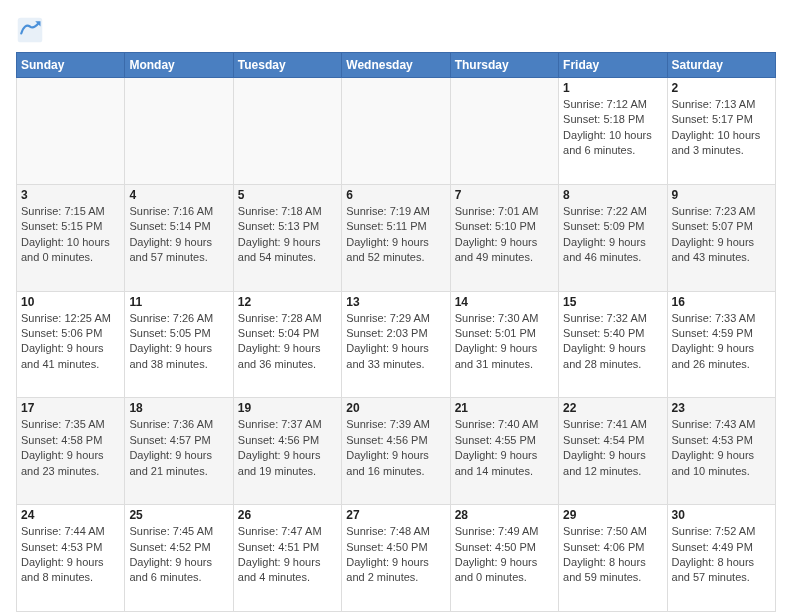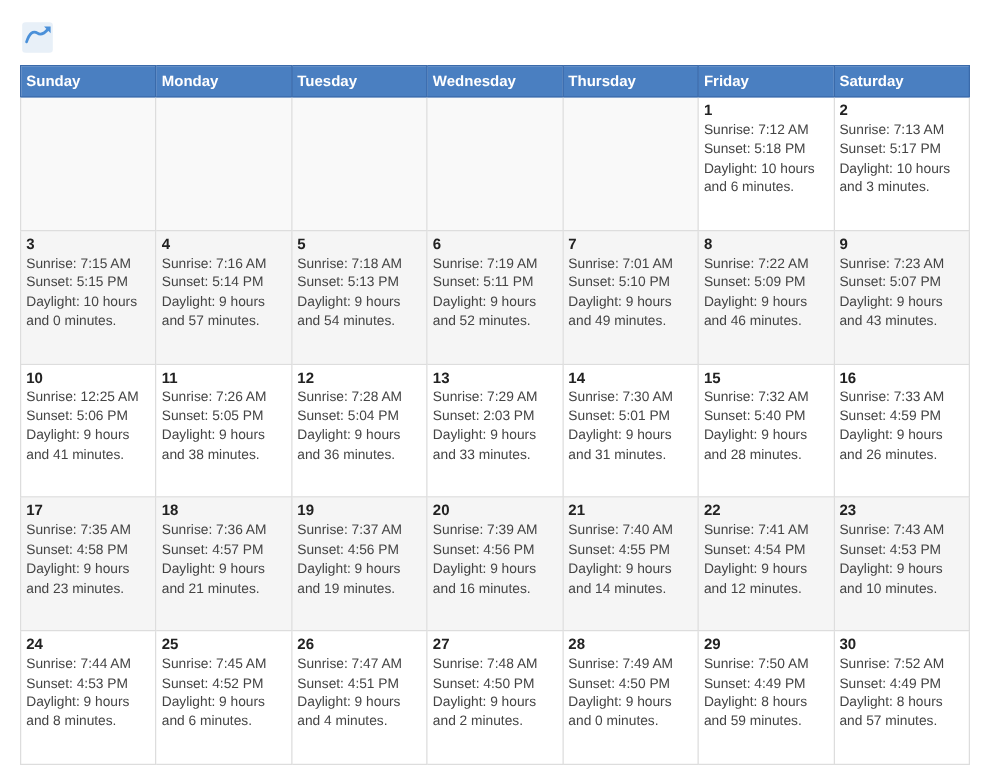--- a/index.html
+++ b/index.html
@@ -320,21 +320,21 @@
           </td>
           <td>
             <span class="day-number">28</span>
             <div class="day-info">Sunrise: 7:49 AM
 Sunset: 4:50 PM
 Daylight: 9 hours and 0 minutes.</div>
           </td>
           <td>
             <span class="day-number">29</span>
             <div class="day-info">Sunrise: 7:50 AM
-Sunset: 4:49 PM
+Sunset: 4:06 PM
 Daylight: 8 hours and 59 minutes.</div>
           </td>
           <td>
             <span class="day-number">30</span>
             <div class="day-info">Sunrise: 7:52 AM
 Sunset: 4:49 PM
 Daylight: 8 hours and 57 minutes.</div>
           </td>
         </tr>
       </tbody>

